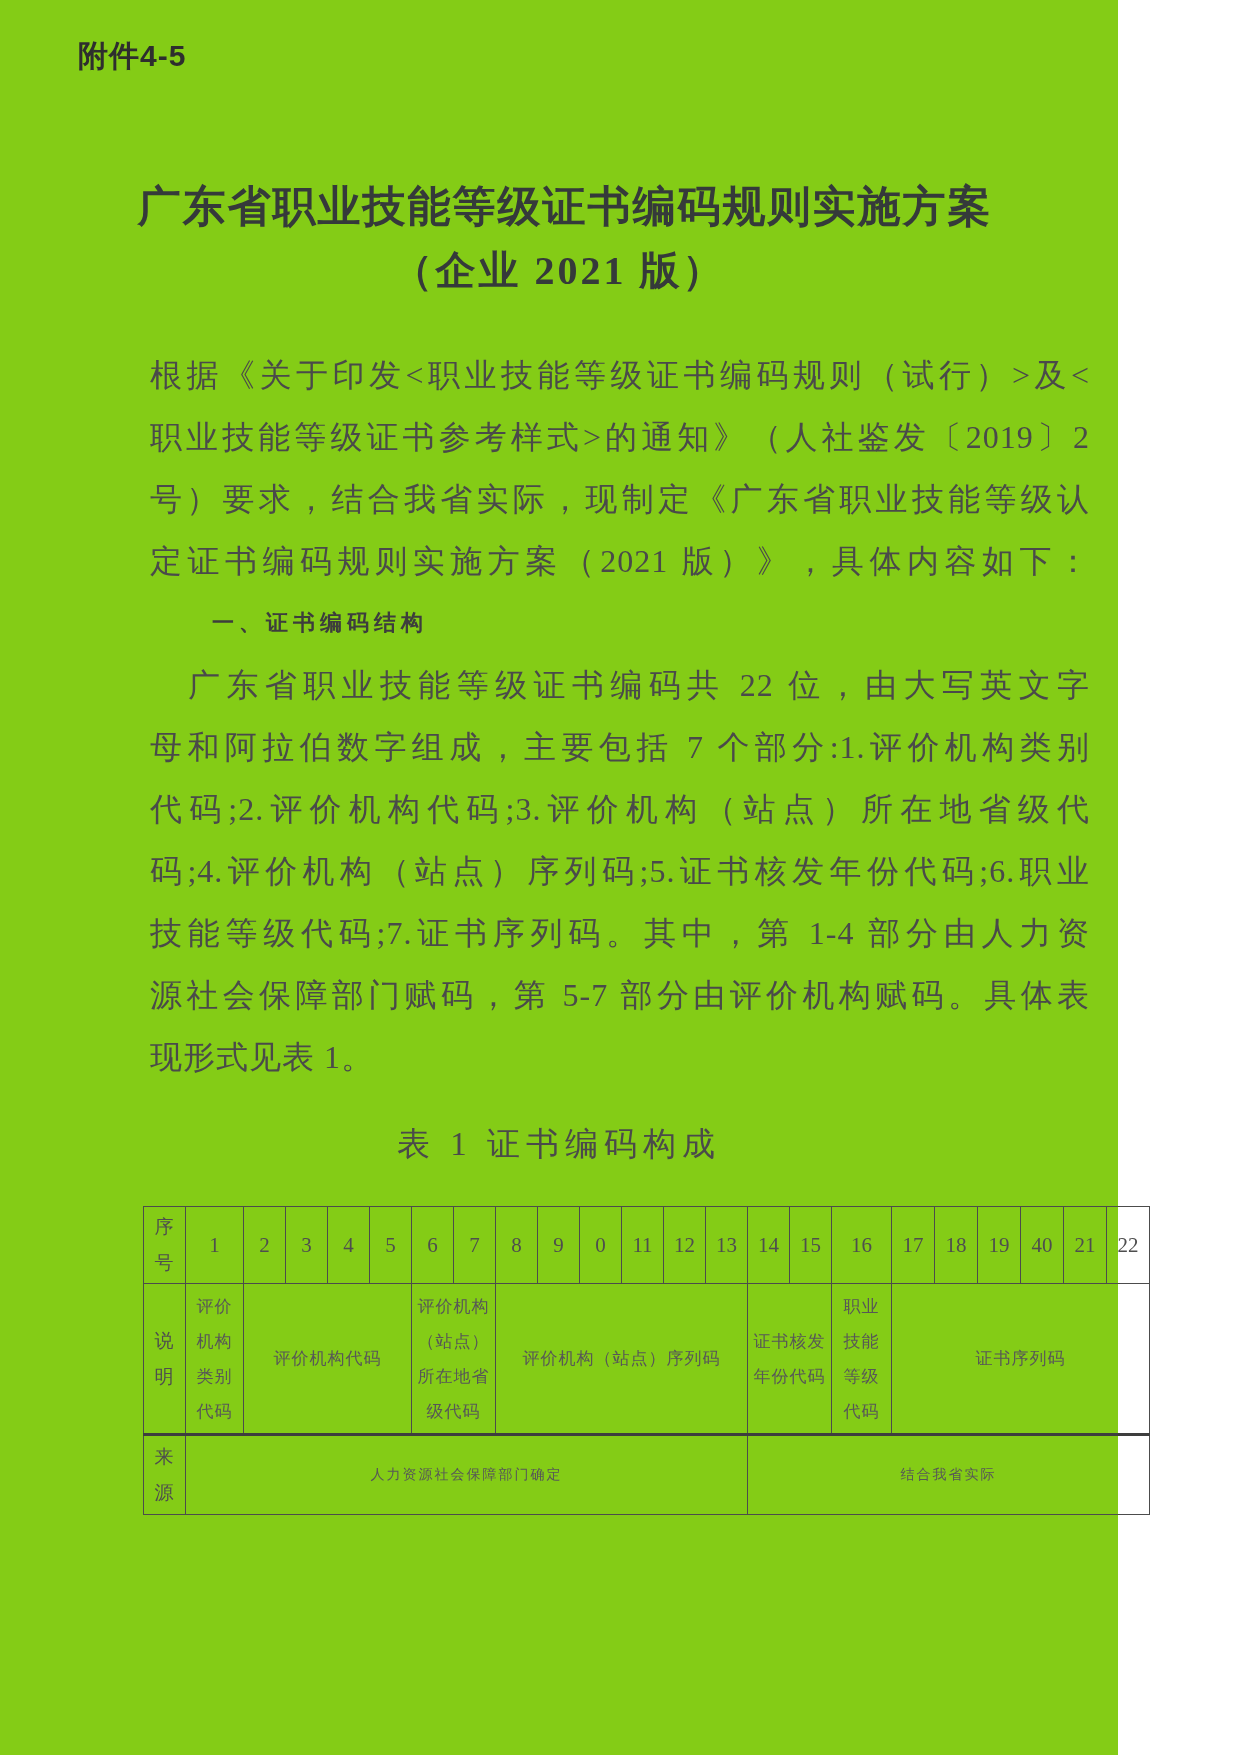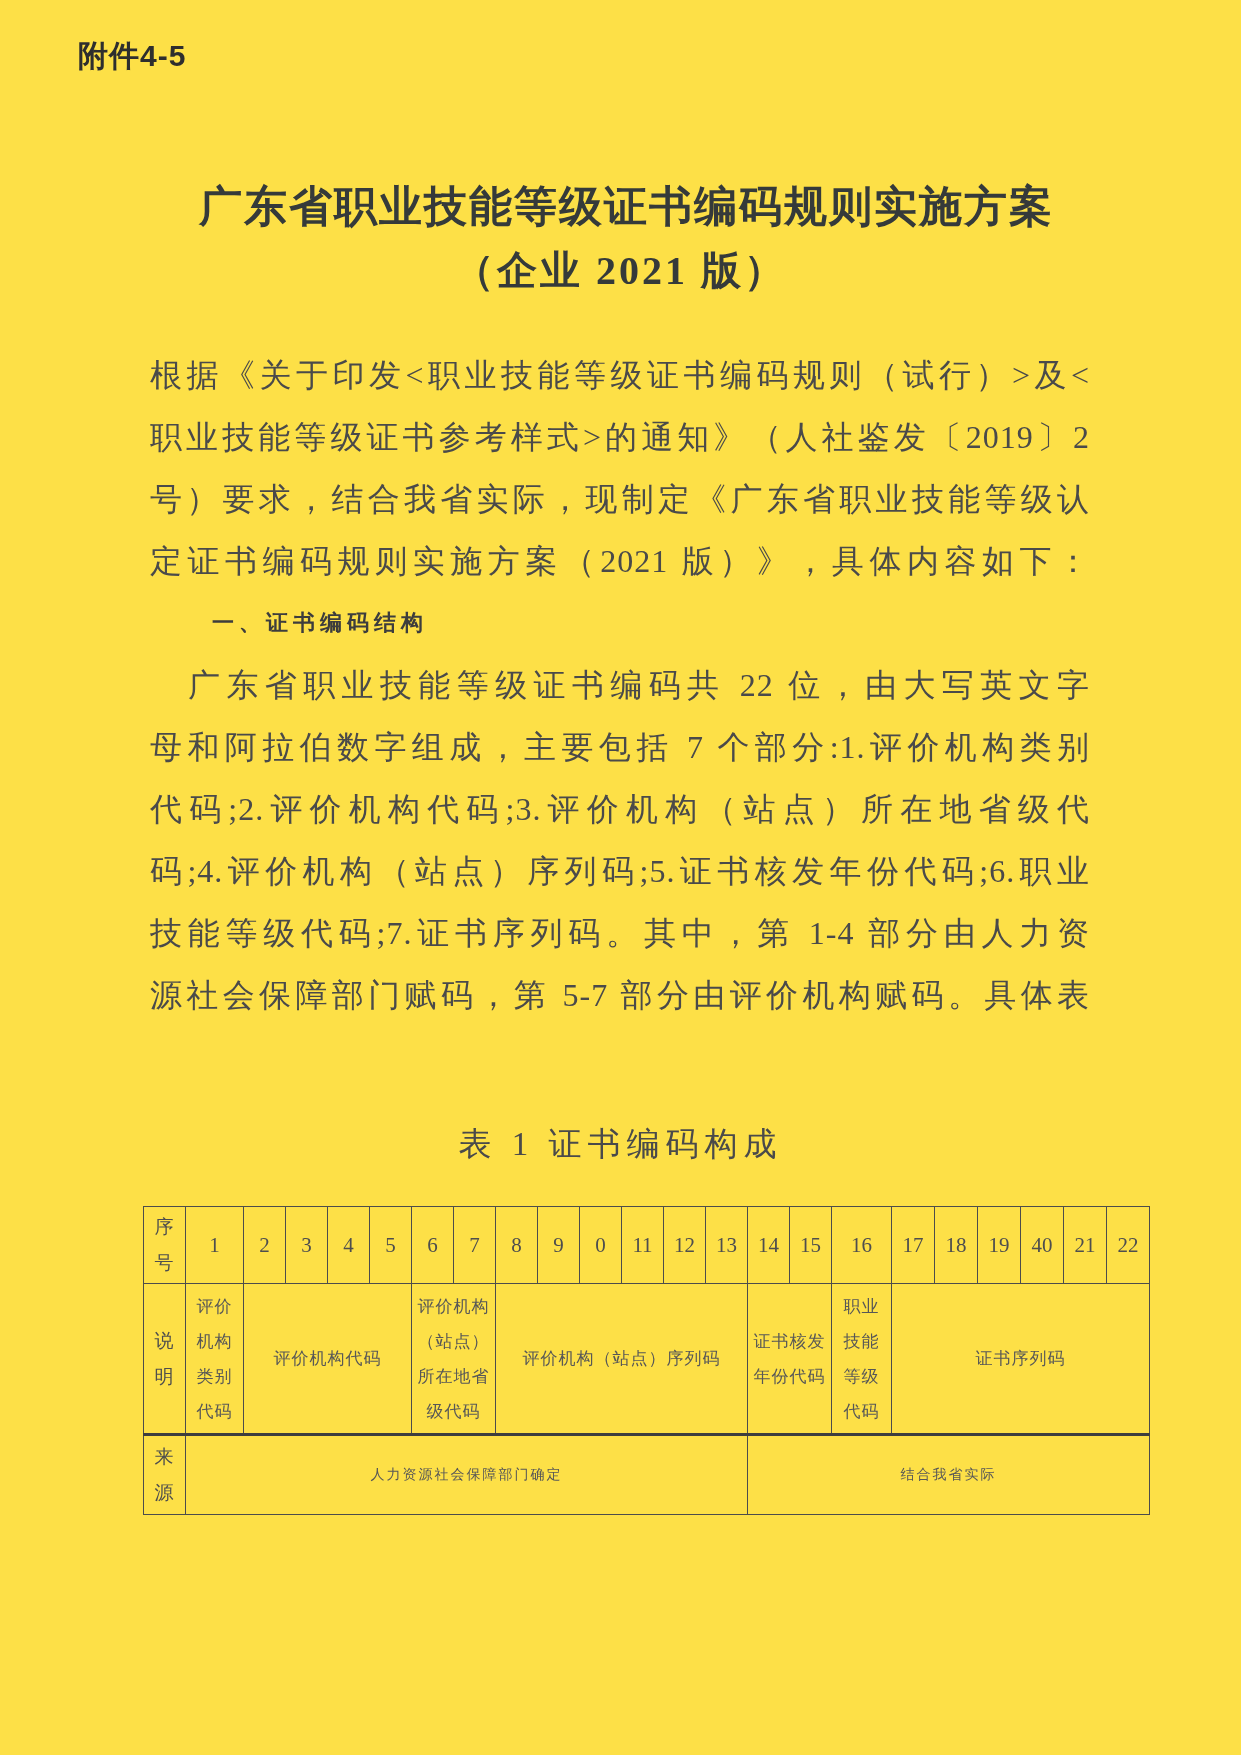--- a/index.html
+++ b/index.html
@@ -4,22 +4,22 @@
 <style>
   html, body {
     margin: 0; padding: 0;
     width: 1241px; height: 1755px;
     background: #ffffff;
     overflow: hidden;
     font-family: "Liberation Serif", serif;
   }
   .page {
     position: relative;
-    width: 1241px; height: 1755px;
-    background: #fde047;
+    width: 1118px; height: 1755px;
+    background: #84cc16;
   }
   .attachment-label {
     position: absolute;
     left: 78px; top: 36px;
     font-family: "Liberation Sans", sans-serif;
     font-weight: 700;
     font-size: 30px;
     letter-spacing: 1px;
     color: #2e2e2e;
   }
@@ -147,20 +147,21 @@
         <div class="text-line just">定证书编码规则实施方案（2021 版）》，具体内容如下：</div>
       </div>
     <div class="section-heading">一、证书编码结构</div>
     <div id="para2">
         <div class="text-line just indent">广东省职业技能等级证书编码共 22 位，由大写英文字</div>
         <div class="text-line just">母和阿拉伯数字组成，主要包括 7 个部分:1.评价机构类别</div>
         <div class="text-line just">代码;2.评价机构代码;3.评价机构（站点）所在地省级代</div>
         <div class="text-line just">码;4.评价机构（站点）序列码;5.证书核发年份代码;6.职业</div>
         <div class="text-line just">技能等级代码;7.证书序列码。其中，第 1-4 部分由人力资</div>
         <div class="text-line just">源社会保障部门赋码，第 5-7 部分由评价机构赋码。具体表</div>
+        <div class="text-line">现形式见表 1。</div>
       </div>
   </div>
 
   <div class="table-caption">表 1  证书编码构成</div>
 
   <table class="code-table" id="code-table">
     <colgroup id="table-cols">
         <col style="width: 42px;">
         <col style="width: 58px;">
         <col style="width: 42px;">

